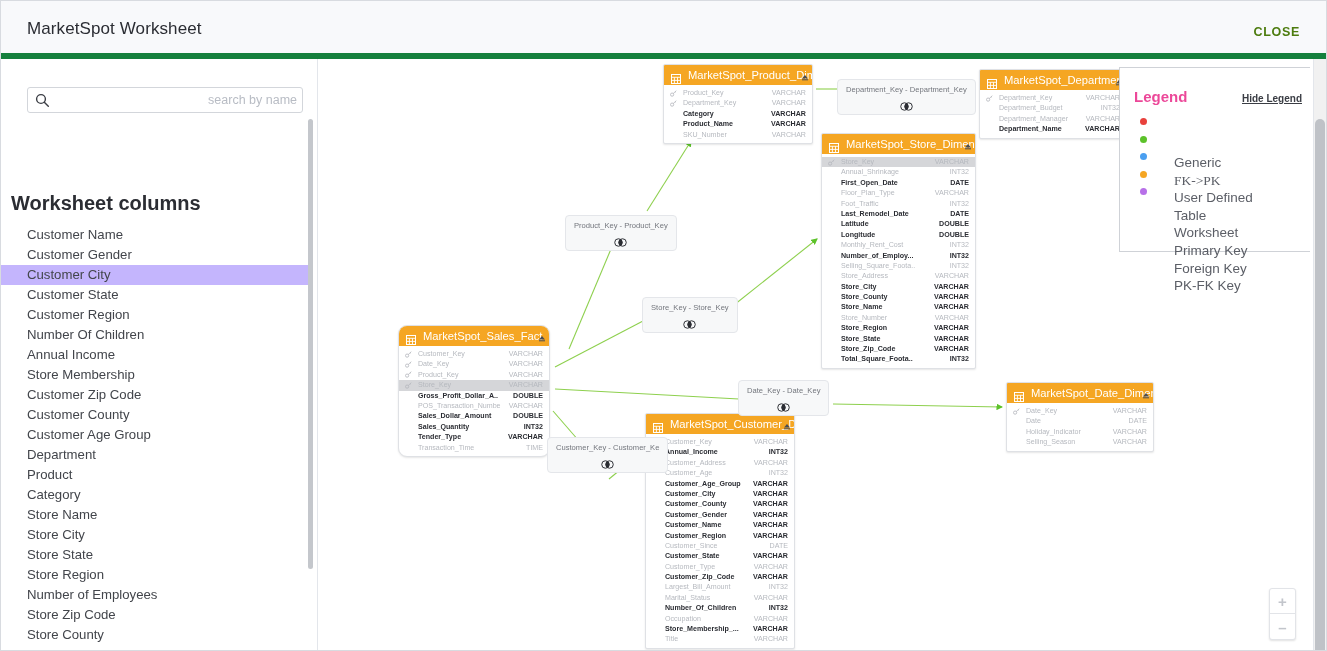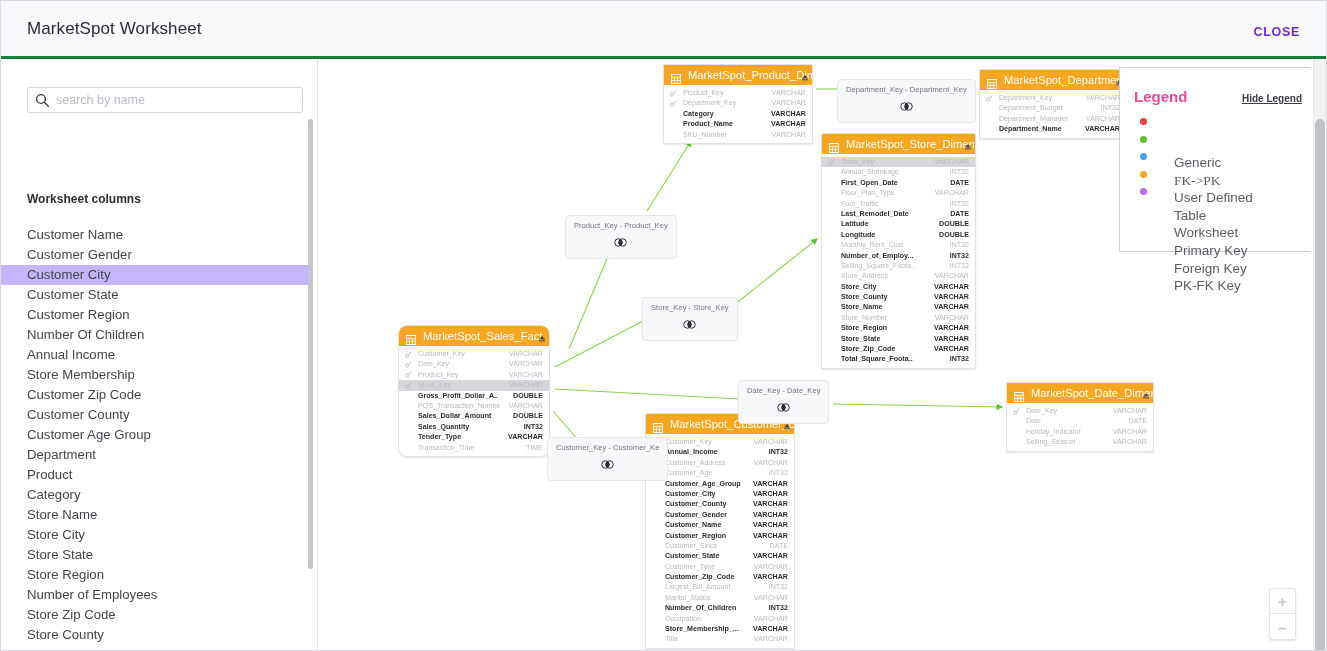--- a/index.html
+++ b/index.html
@@ -17,31 +17,31 @@
     background: #ffffff;
     border: 1px solid #d8dbe0;
     overflow: hidden;
   }
 
   
   #header {
     position: absolute; left: 0; top: 0;
     width: 1327px; height: 58px;
     background: #f8f9fb;
-    border-bottom: 3px solid #15803d;
+    border-bottom: 6px solid #15803d;
   }
   #page-title {
     position: absolute; left: 26px; top: 18px;
     font-size: 17px; color: #2b2d33; font-weight: 400;
     letter-spacing: .1px;
   }
   #close-button {
     position: absolute; right: 24px; top: 22px;
     font-size: 12.5px; font-weight: 700; letter-spacing: .7px;
-    color: #6d28d9; cursor: pointer; background: none; border: none;
+    color: #4d7c0f; cursor: pointer; background: none; border: none;
     padding: 2px 4px; font-family: "Liberation Sans", sans-serif;
   }
 
   
   #sidebar {
     position: absolute; left: 0; top: 58px;
     width: 317px; height: 593px;
     background: #ffffff;
     border-right: 1px solid #e3e6eb;
     overflow: hidden;
@@ -55,25 +55,26 @@
   #search-icon {
     position: absolute; left: 7px; top: 5px;
     width: 15px; height: 15px;
   }
   #search-input {
     position: absolute; left: 26px; top: 0;
     width: 245px; height: 24px;
     border: none; outline: none; background: transparent;
     font-size: 12.5px; color: #44464d;
     font-family: "Liberation Sans", sans-serif;
+    text-align: right;
   }
   #search-input::placeholder { color: #b8bcc4; }
   #columns-heading {
-    position: absolute; left: 26px; top: 133px;
-    font-size: 12px; font-weight: 700; color: #2b2d33;
+    position: absolute; left: 10px; top: 133px;
+    font-size: 20px; font-weight: 700; color: #2b2d33;
   }
   #columns-list {
     position: absolute; left: 0; top: 166px;
     width: 310px; height: 485px;
     overflow: hidden;
   }
   .column-item {
     height: 20px; line-height: 20px;
     padding-left: 26px; padding-right: 10px;
     font-size: 13.2px; color: #42454b;
@@ -155,21 +156,21 @@
     width: 7px; height: 7px;
   }
 
   
   .edge-label {
     position: absolute;
     background: #f7f8f9;
     border: 1px solid #e4e6ea;
     border-radius: 4px;
     text-align: center;
-    padding: 5px 8px 16px 8px;
+    padding: 5px 8px 8px 8px;
     cursor: pointer;
   }
   .edge-label .el-text {
     font-size: 7.6px; color: #73767d; white-space: nowrap;
     display: block;
   }
   .edge-label .el-icon {
     display: block; margin: 3px auto 0 auto;
     width: 13px; height: 9px;
   }

